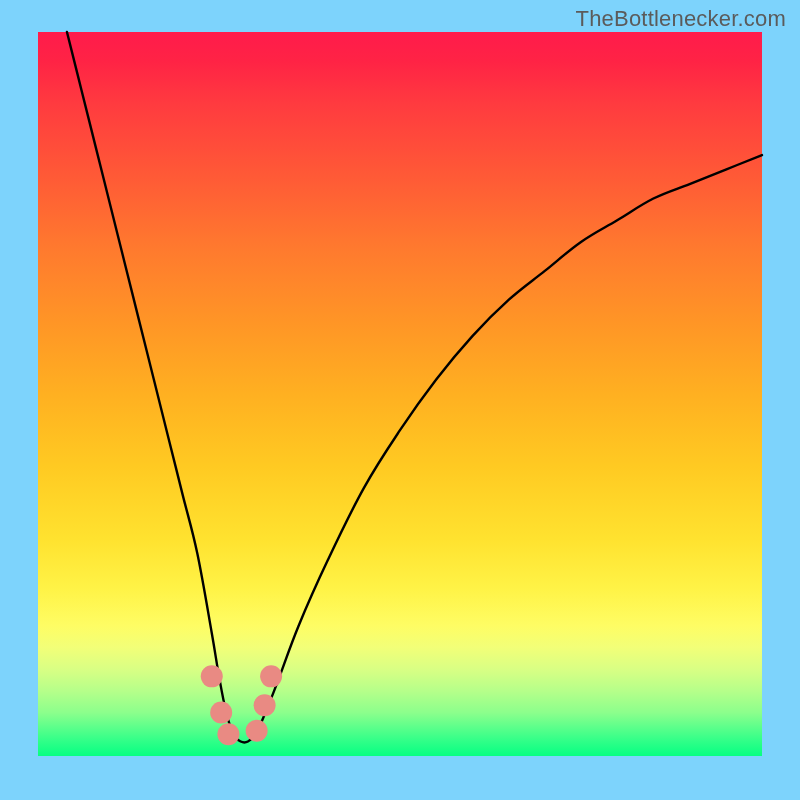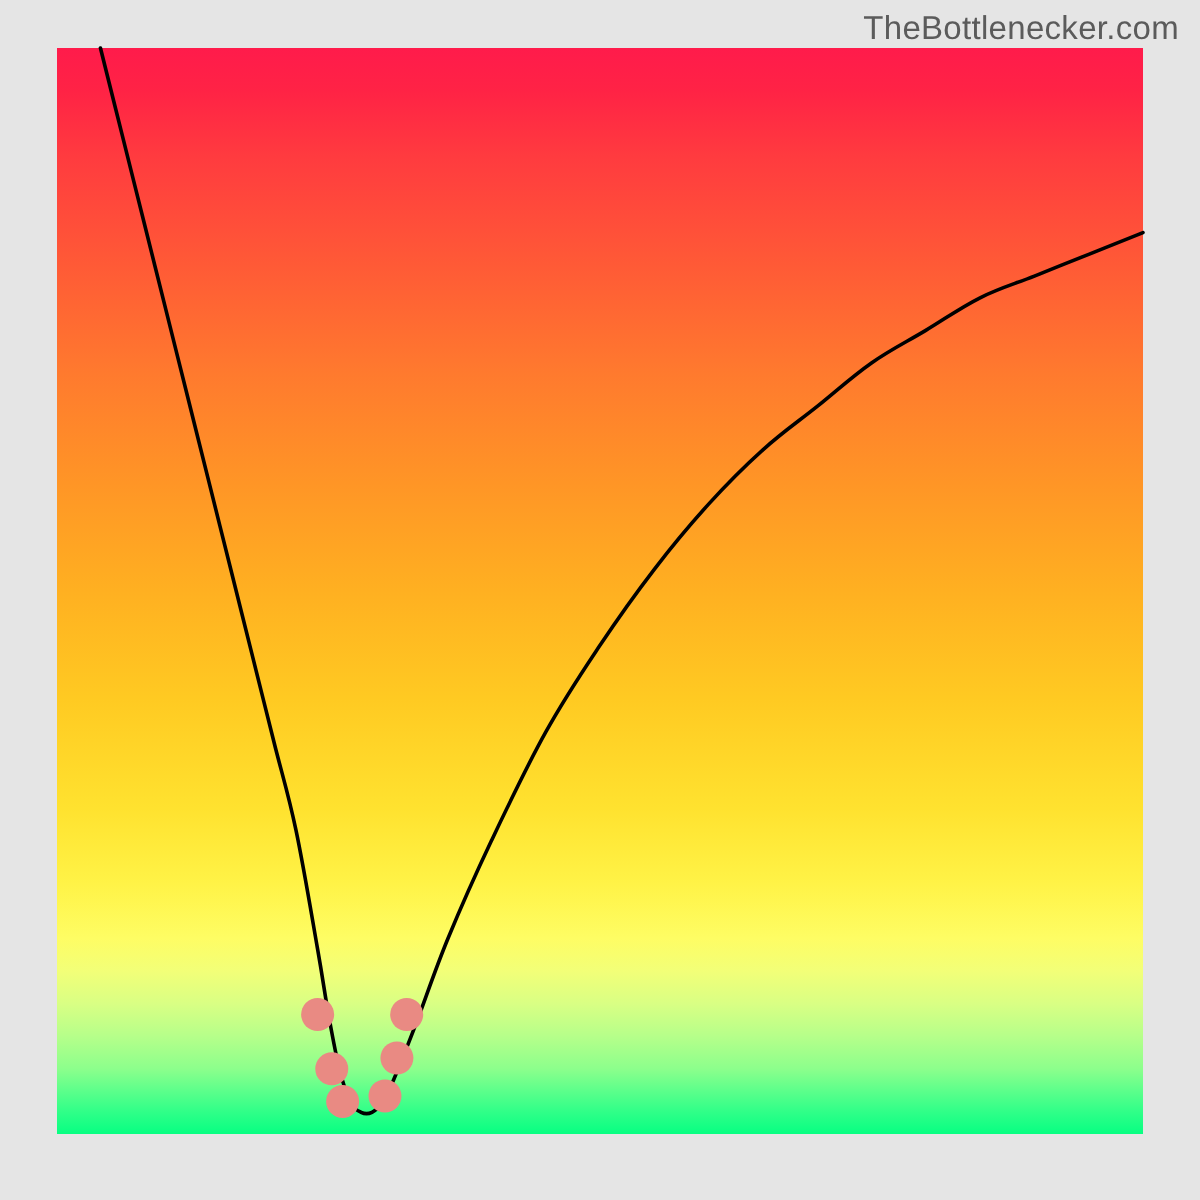--- a/index.html
+++ b/index.html
@@ -9,21 +9,21 @@
     height: 800px;
     background: #000;
     overflow: hidden;
     font-family: Arial, Helvetica, sans-serif;
   }
   .frame {
     position: absolute;
     left: 0; top: 0;
     width: 800px;
     height: 800px;
-    background: #e5e5e5;
+    background: #7dd3fc;
   }
   .plot {
     position: absolute;
     left: 38px;
     top: 32px;
     width: 724px;
     height: 724px;
     background: linear-gradient(
       to bottom,
       #ff1b4b 0%,

